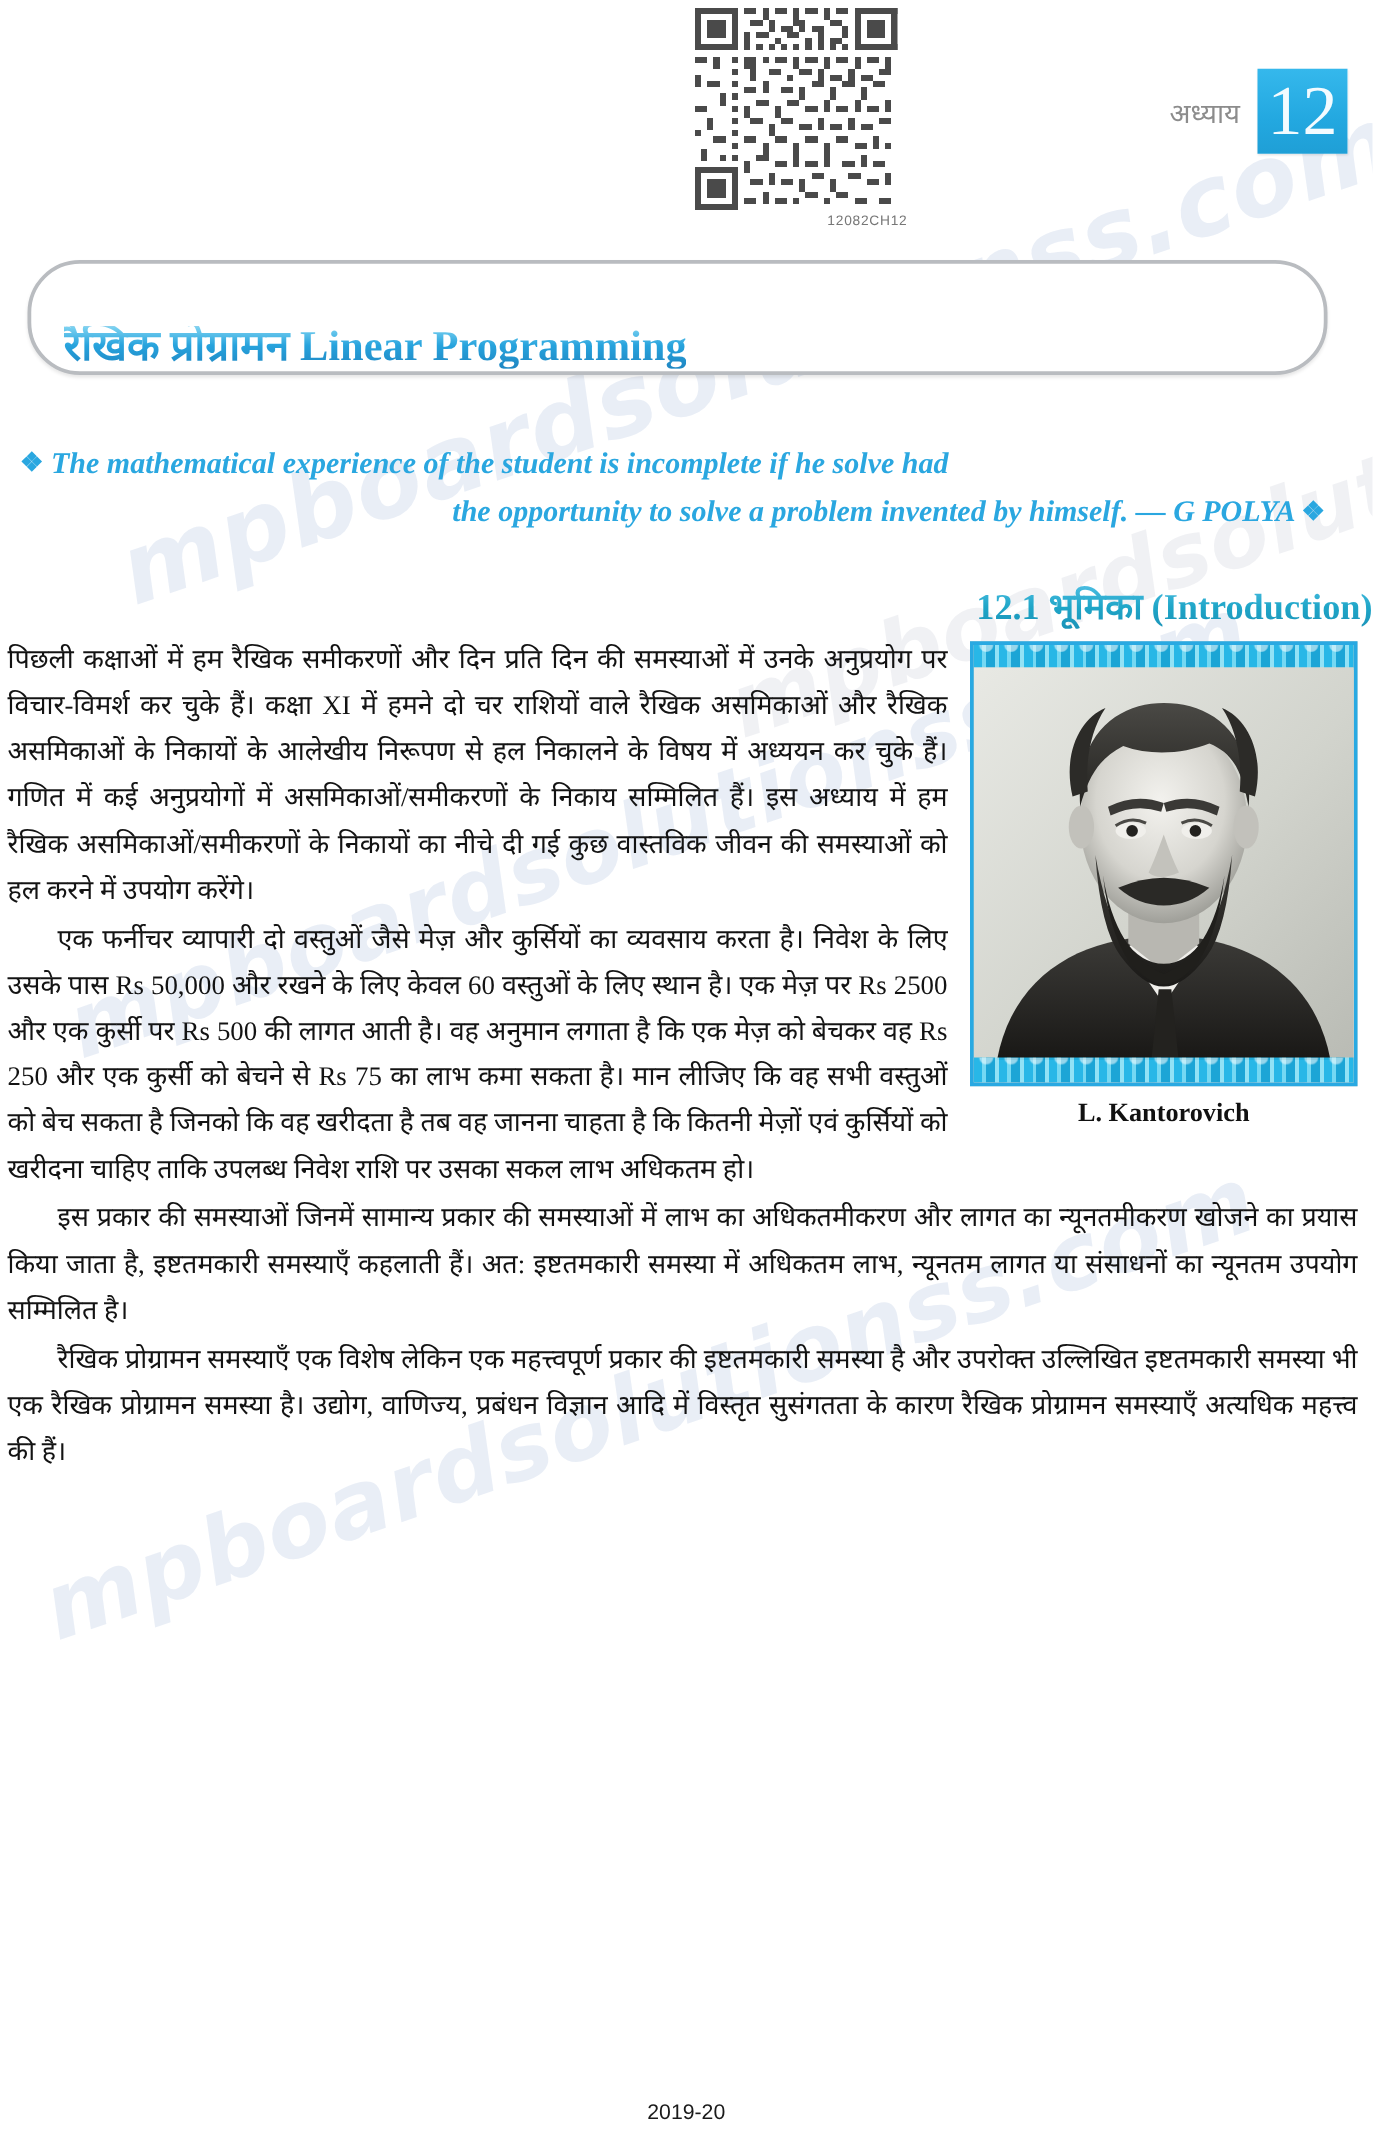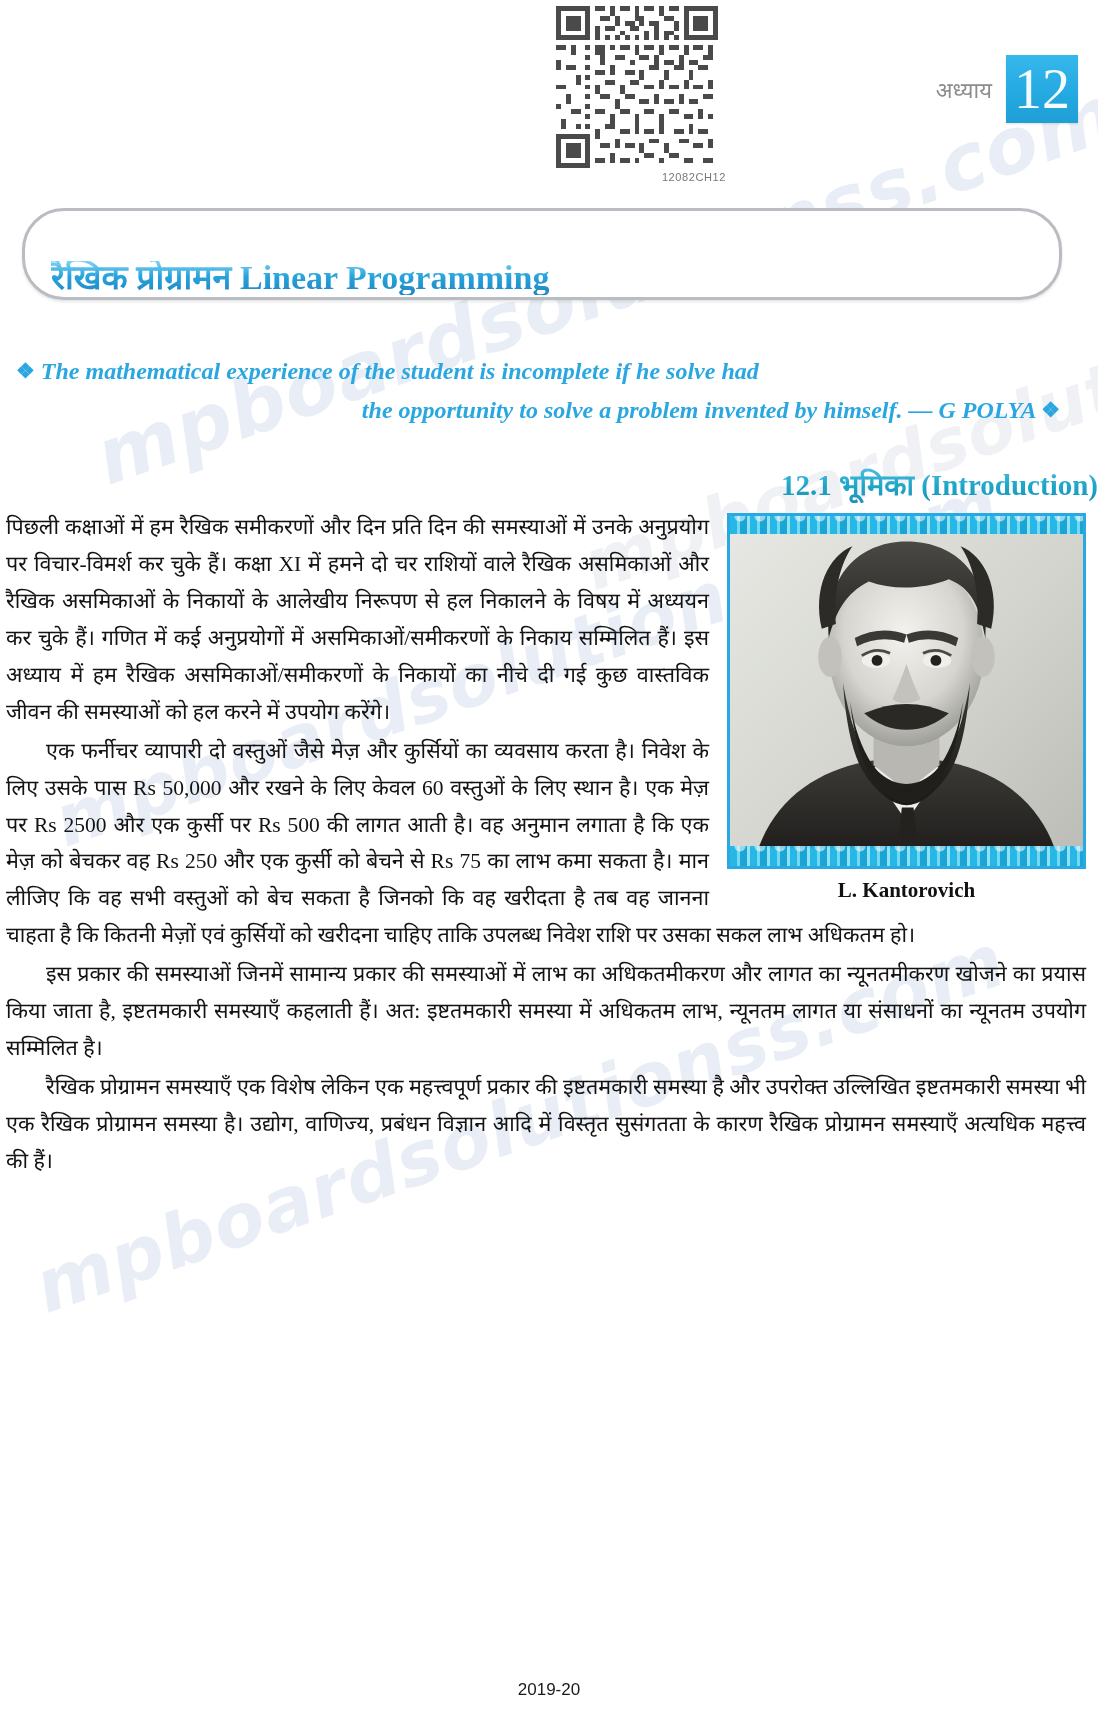--- a/index.html
+++ b/index.html
@@ -168,21 +168,21 @@
     text-align: justify;
     margin: 0 0 2px 0;
     color: #131313;
     font-family: "Liberation Serif", serif;
   }
   .para.indent { text-indent: 40px; }
 
   
   #figure {
     float: right;
-    width: 359px;
+    width: 310px;
     margin: 4px 0 10px 18px;
     position: relative;
     z-index: 11;
   }
   #portrait-frame {
     border: 3px solid #29a9e2;
     padding: 0;
     background: #cfd2cb;
     position: relative;
     height: 350px;

